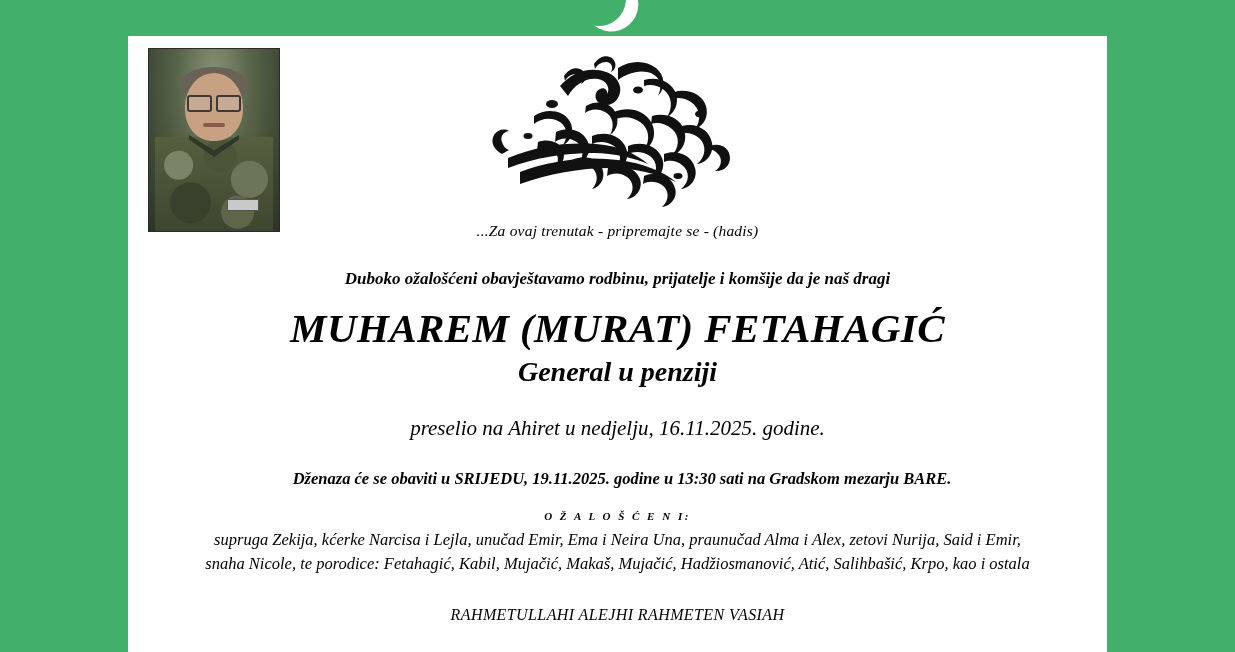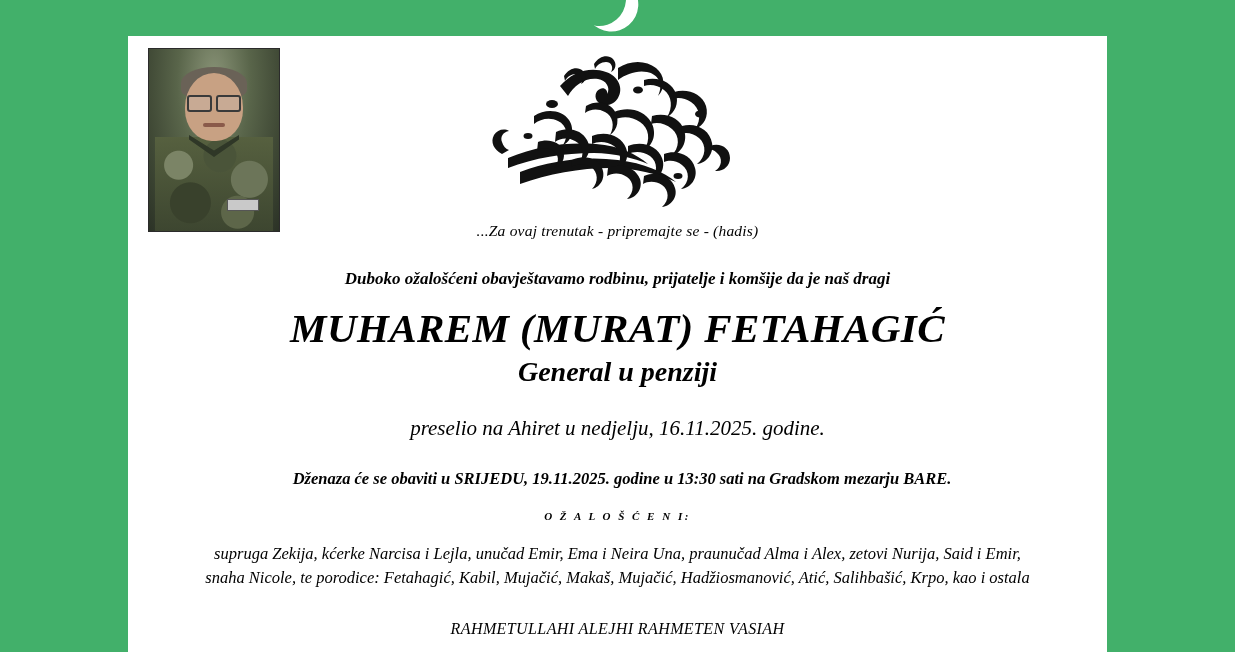--- a/index.html
+++ b/index.html
@@ -204,21 +204,21 @@
     font-style: italic;
     font-weight: bold;
     font-size: 11px;
     margin-top: 21px;
     letter-spacing: 2.5px;
   }
   .mourners-body {
     font-style: italic;
     font-size: 16.5px;
     line-height: 1.45;
-    margin: 20px auto 0 auto;
+    margin: 6px auto 0 auto;
     width: 940px;
   }
   .closing {
     font-style: italic;
     font-size: 16px;
     margin-top: 30px;
     letter-spacing: 0.4px;
   }
 </style>
 </head>

